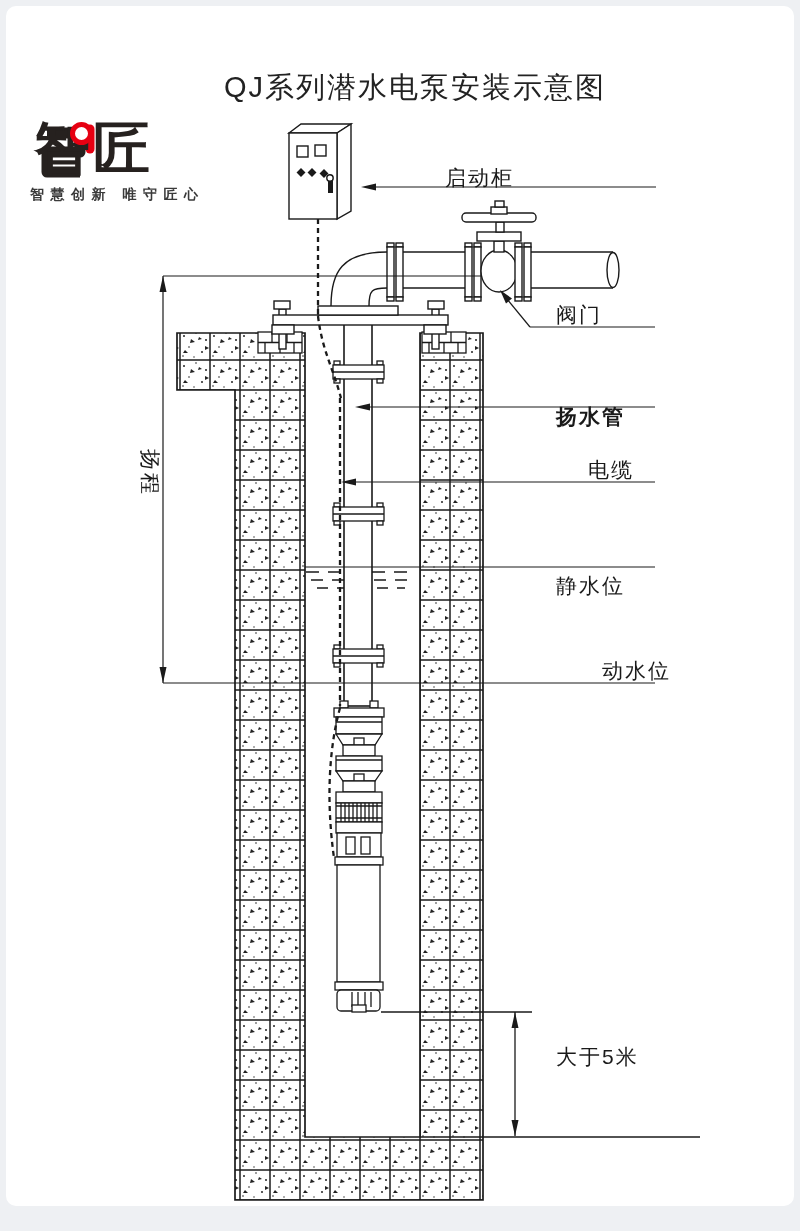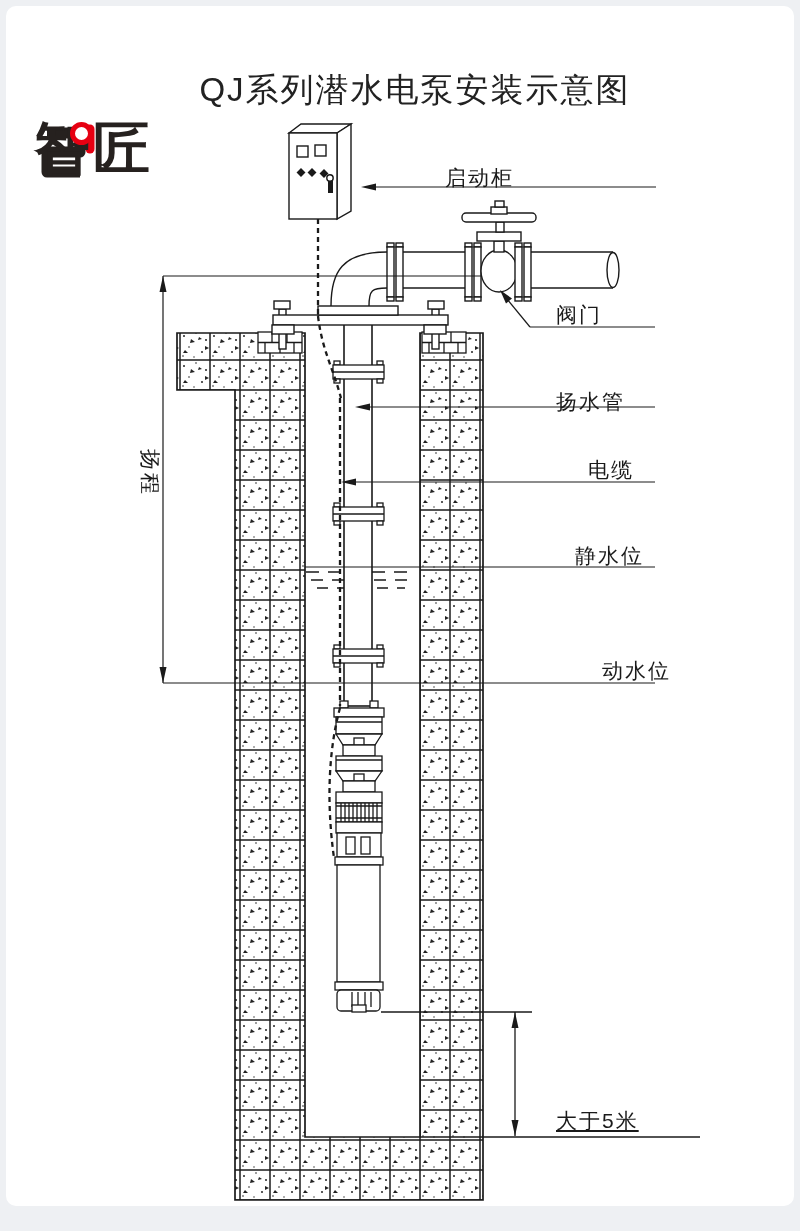--- a/index.html
+++ b/index.html
@@ -8,21 +8,21 @@
     background:#eef0f3;
     font-family:"Liberation Sans","DejaVu Sans",sans-serif;
     color:#1a1a1a;overflow:hidden;
   }
   .card{
     position:absolute;left:6px;top:6px;width:788px;height:1200px;
     background:#ffffff;border-radius:10px;
   }
   .title{
     position:absolute;left:180px;top:68px;width:470px;
-    text-align:center;font-size:33px;letter-spacing:2px;color:#222;
+    text-align:center;font-size:29px;letter-spacing:2px;color:#222;
   }
   
   .logo{position:absolute;left:30px;top:116px;width:236px;height:92px;}
   .logo-row{position:absolute;left:4px;top:0;height:66px;display:flex;align-items:flex-start;}
   .logo-mark{width:64px;height:66px;}
   .brand-char{
     font-size:57px;line-height:64px;font-weight:900;color:#26211f;
     letter-spacing:2px;position:relative;display:inline-block;
   }
   .red-ring{
@@ -31,25 +31,25 @@
   }
   .logo-tagline{
     position:absolute;left:0;top:70px;width:236px;
     font-size:14px;font-weight:bold;color:#3a3a3a;letter-spacing:6.5px;
     white-space:nowrap;
   }
   
   .dlabel{position:absolute;font-size:21px;color:#1a1a1a;letter-spacing:2px;white-space:nowrap;}
   .lbl-cabinet{left:397px;top:164px;margin-left:48px;}
   .lbl-valve{left:556px;top:301px;}
-  .lbl-riser{left:556px;top:388px;}
+  .lbl-riser{left:556px;top:403px;font-weight:bold;}
   .lbl-cable{left:588px;top:456px;}
-  .lbl-static{left:556px;top:542px;margin-left:19px;}
+  .lbl-static{left:556px;top:572px;}
   .lbl-dynamic{left:558px;top:657px;margin-left:44px;}
-  .lbl-depth{left:556px;top:1107px;text-decoration:underline;}
+  .lbl-depth{left:556px;top:1043px;}
   .lbl-head{
     left:121px;top:461px;width:62px;height:24px;text-align:center;
     transform:rotate(90deg);transform-origin:center;letter-spacing:3px;
   }
   svg{position:absolute;left:0;top:0;}
 </style>
 </head>
 <body>
 
 <div class="card"></div>
@@ -63,20 +63,21 @@
       <line x1="56" y1="13" x2="56" y2="33" stroke="#e60012" stroke-width="9" stroke-linecap="round"></line>
     </svg>
     <span class="brand-char">
       <span>智</span>
       <span class="red-ring"></span>
     </span>
     <span class="brand-char">
       <span>匠</span>
     </span>
   </div>
+  <div class="logo-tagline">智慧创新  唯守匠心</div>
 </div>
 
 <svg width="800" height="1231" viewBox="0 0 800 1231" stroke="#1a1a1a" fill="none" stroke-width="1.5">
   <defs>
     <pattern id="stip" width="30" height="30" patternUnits="userSpaceOnUse">
       <rect width="30" height="30" fill="#ffffff"></rect>
       <circle cx="4" cy="6" r="1" fill="#222" stroke="none"></circle>
       <circle cx="16" cy="3" r="0.8" fill="#222" stroke="none"></circle>
       <circle cx="26" cy="10" r="1" fill="#222" stroke="none"></circle>
       <circle cx="9" cy="17" r="0.8" fill="#222" stroke="none"></circle>

